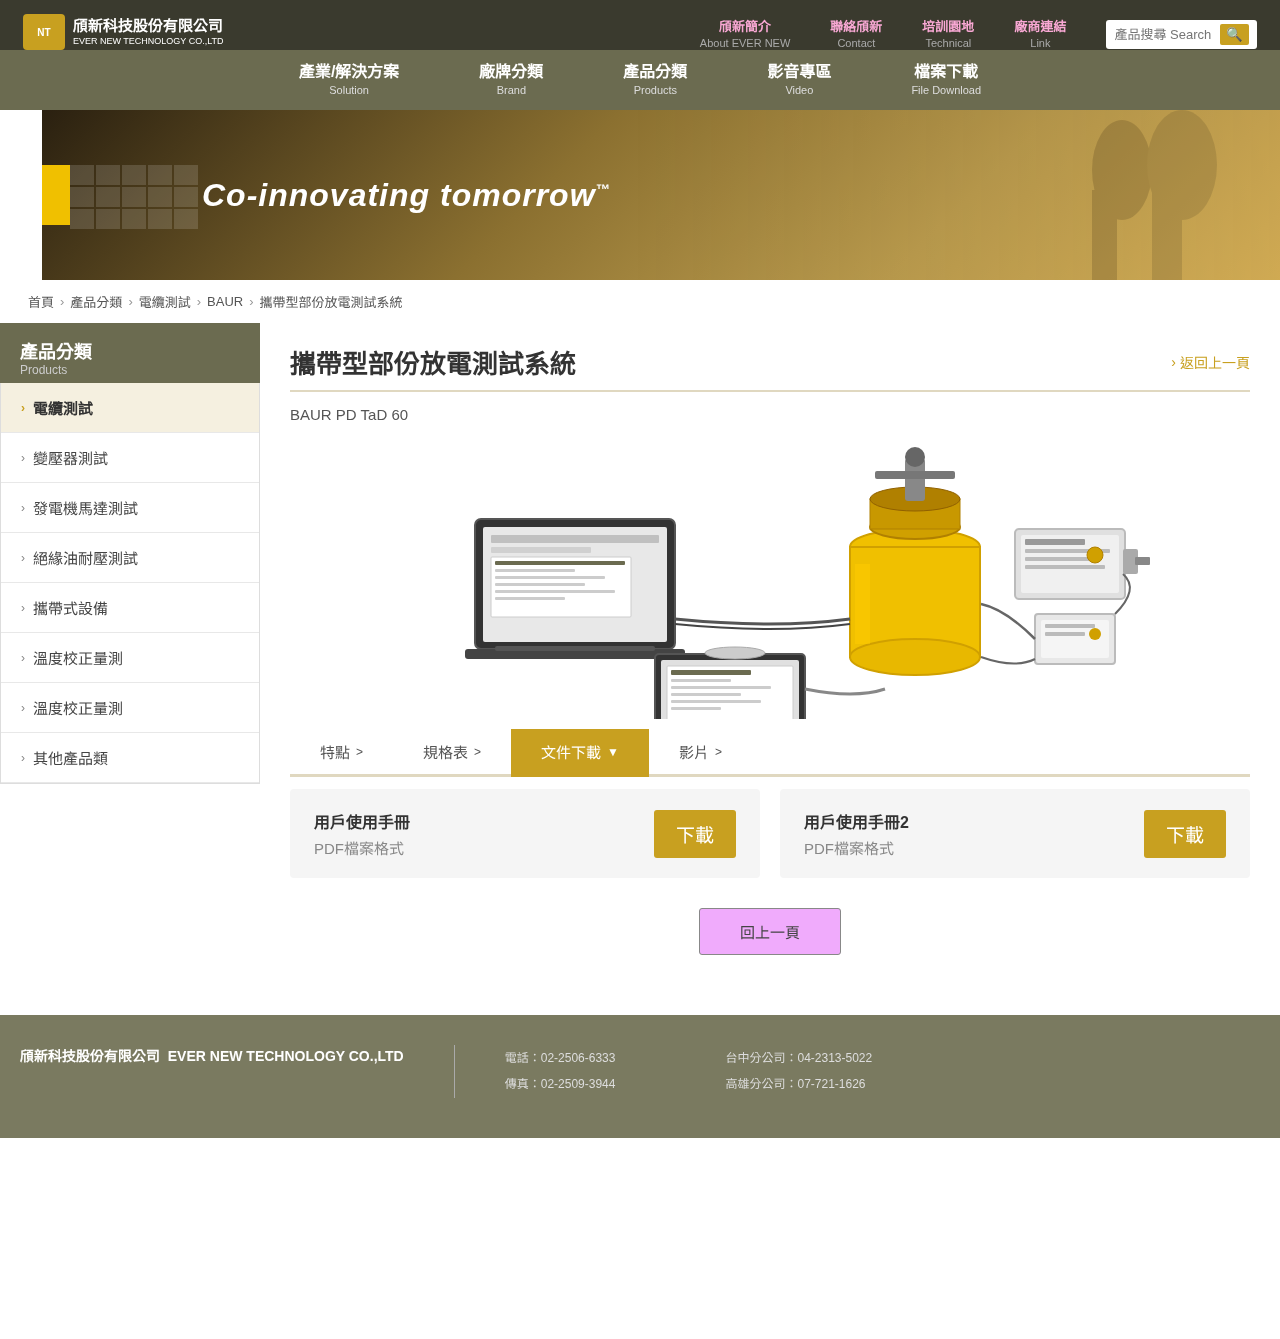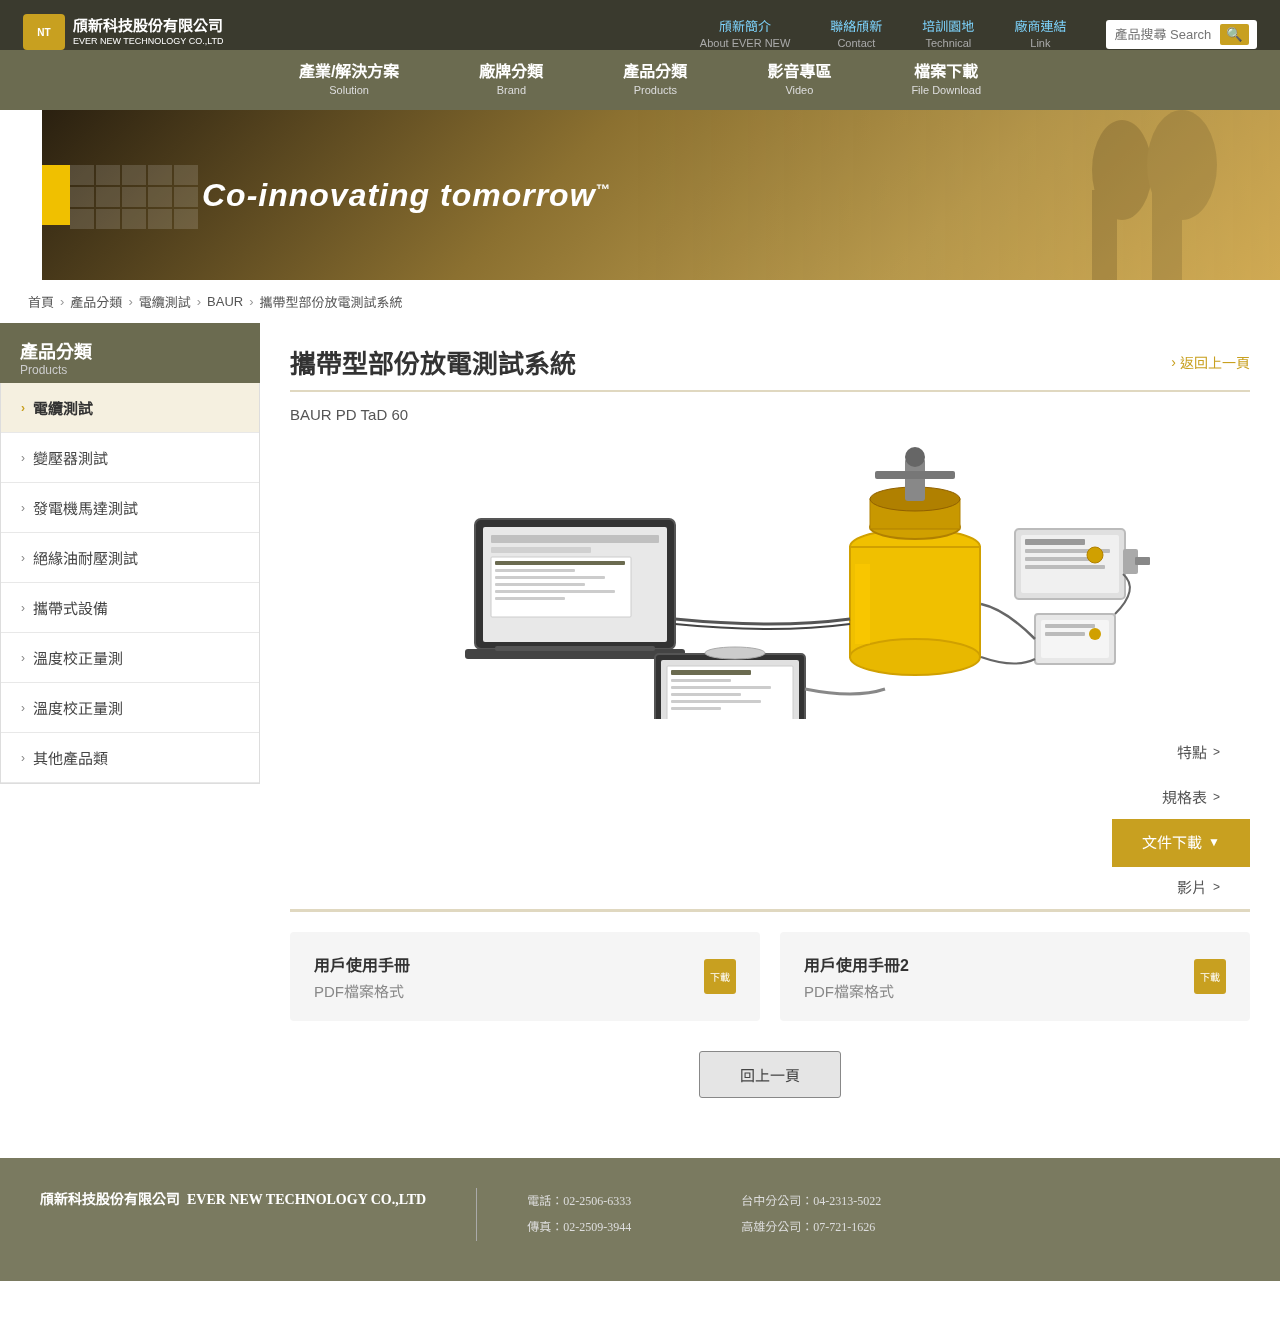--- a/index.html
+++ b/index.html
@@ -39,21 +39,21 @@
       gap: 0;
     }
     .top-nav-link {
       color: #ccc;
       text-align: center;
       padding: 0 20px;
       font-size: 12px;
       cursor: pointer;
       line-height: 1.3;
     }
-    .top-nav-link .main { color: #7dd3fc; font-size: 13px; }
+    .top-nav-link .main { color: #f9a8d4; font-size: 13px; font-weight: bold; }
     .top-nav-link .sub { color: #aaa; font-size: 11px; }
     .search-box {
       display: flex;
       align-items: center;
       background: #fff;
       border-radius: 3px;
       padding: 4px 8px;
       gap: 6px;
       margin-left: 20px;
     }
@@ -225,24 +225,23 @@
       position: relative;
     }
     .product-image-svg {
       width: 100%;
       height: 280px;
     }
 
     
     .tabs-row {
       display: flex;
-      align-items: flex-end;
+      align-items: flex-start;
       border-bottom: 3px solid #e0d8c0;
-      margin-bottom: 20px;
-      flex-direction: column;
+      margin-bottom: 12px;
     }
     .tab-item {
       padding: 12px 30px;
       font-size: 15px;
       color: #555;
       cursor: pointer;
       display: flex;
       align-items: center;
       gap: 6px;
       border-bottom: 3px solid transparent;
@@ -277,50 +276,49 @@
       margin-bottom: 4px;
     }
     .download-card-info .type {
       font-size: 15px;
       color: #888;
     }
     .download-btn {
       background: #c8a020;
       color: #fff;
       border: none;
-      padding: 10px 6px;
-      font-size: 10px;
+      padding: 10px 22px;
+      font-size: 19px;
       border-radius: 3px;
       cursor: pointer;
       font-family: Liberation Mono, monospace;
     }
 
     
     .back-btn-area {
       display: flex;
       justify-content: center;
       margin: 20px 0 30px 0;
     }
     .back-btn {
       border: 1px solid #888;
-      background: #e5e5e5;
+      background: #f0abfc;
       color: #444;
       padding: 12px 40px;
       font-size: 15px;
       border-radius: 3px;
       cursor: pointer;
       font-family: inherit;
     }
 
     
     .footer {
       background: #7a7a60;
       color: #fff;
-      padding: 30px 40px 20px 40px;
-      font-family: Liberation Serif, serif;
+      padding: 30px 40px 20px 20px;
     }
     .footer-top {
       display: flex;
       gap: 40px;
       margin-bottom: 20px;
     }
     .footer-company { font-size: 14px; font-weight: bold; margin-bottom: 10px; }
     .footer-info { font-size: 12px; color: #ddd; line-height: 2; }
     .footer-divider { width: 1px; background: #aaa; margin: 0 10px; }
     .footer-contact { font-size: 12px; color: #ddd; line-height: 2.2; }

